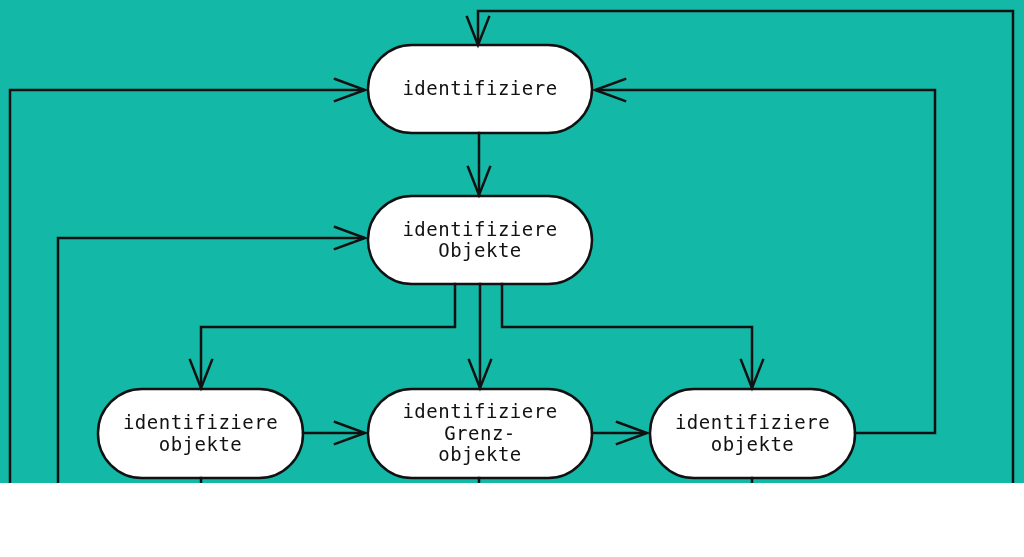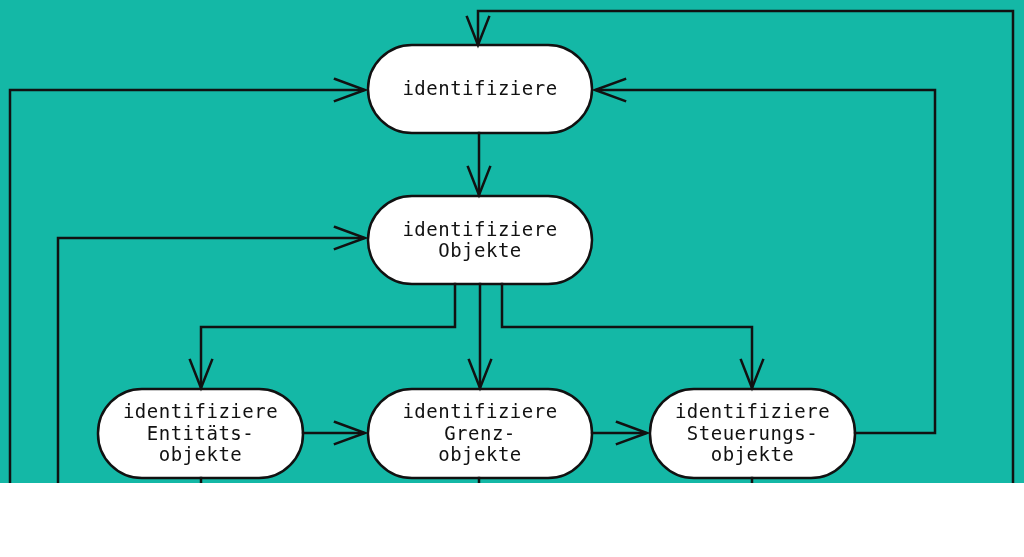--- a/index.html
+++ b/index.html
@@ -94,29 +94,27 @@
     <span>identifiziere</span>
   </div>
 
   <div class="node-label" style="left:368px; top:196px; width:224px; height:88px;">
     <span>identifiziere</span>
     <span>Objekte</span>
   </div>
 
   <div class="node-label" style="left:98px; top:389px; width:205px; height:89px;">
     <span>identifiziere</span>
-    <span>Entitäts-</span>
     <span>objekte</span>
   </div>
 
   <div class="node-label" style="left:368px; top:389px; width:224px; height:89px;">
     <span>identifiziere</span>
     <span>Grenz-</span>
     <span>objekte</span>
   </div>
 
   <div class="node-label" style="left:650px; top:389px; width:205px; height:89px;">
     <span>identifiziere</span>
-    <span>Steuerungs-</span>
     <span>objekte</span>
   </div>
 
 </div>
 
 </body></html>

